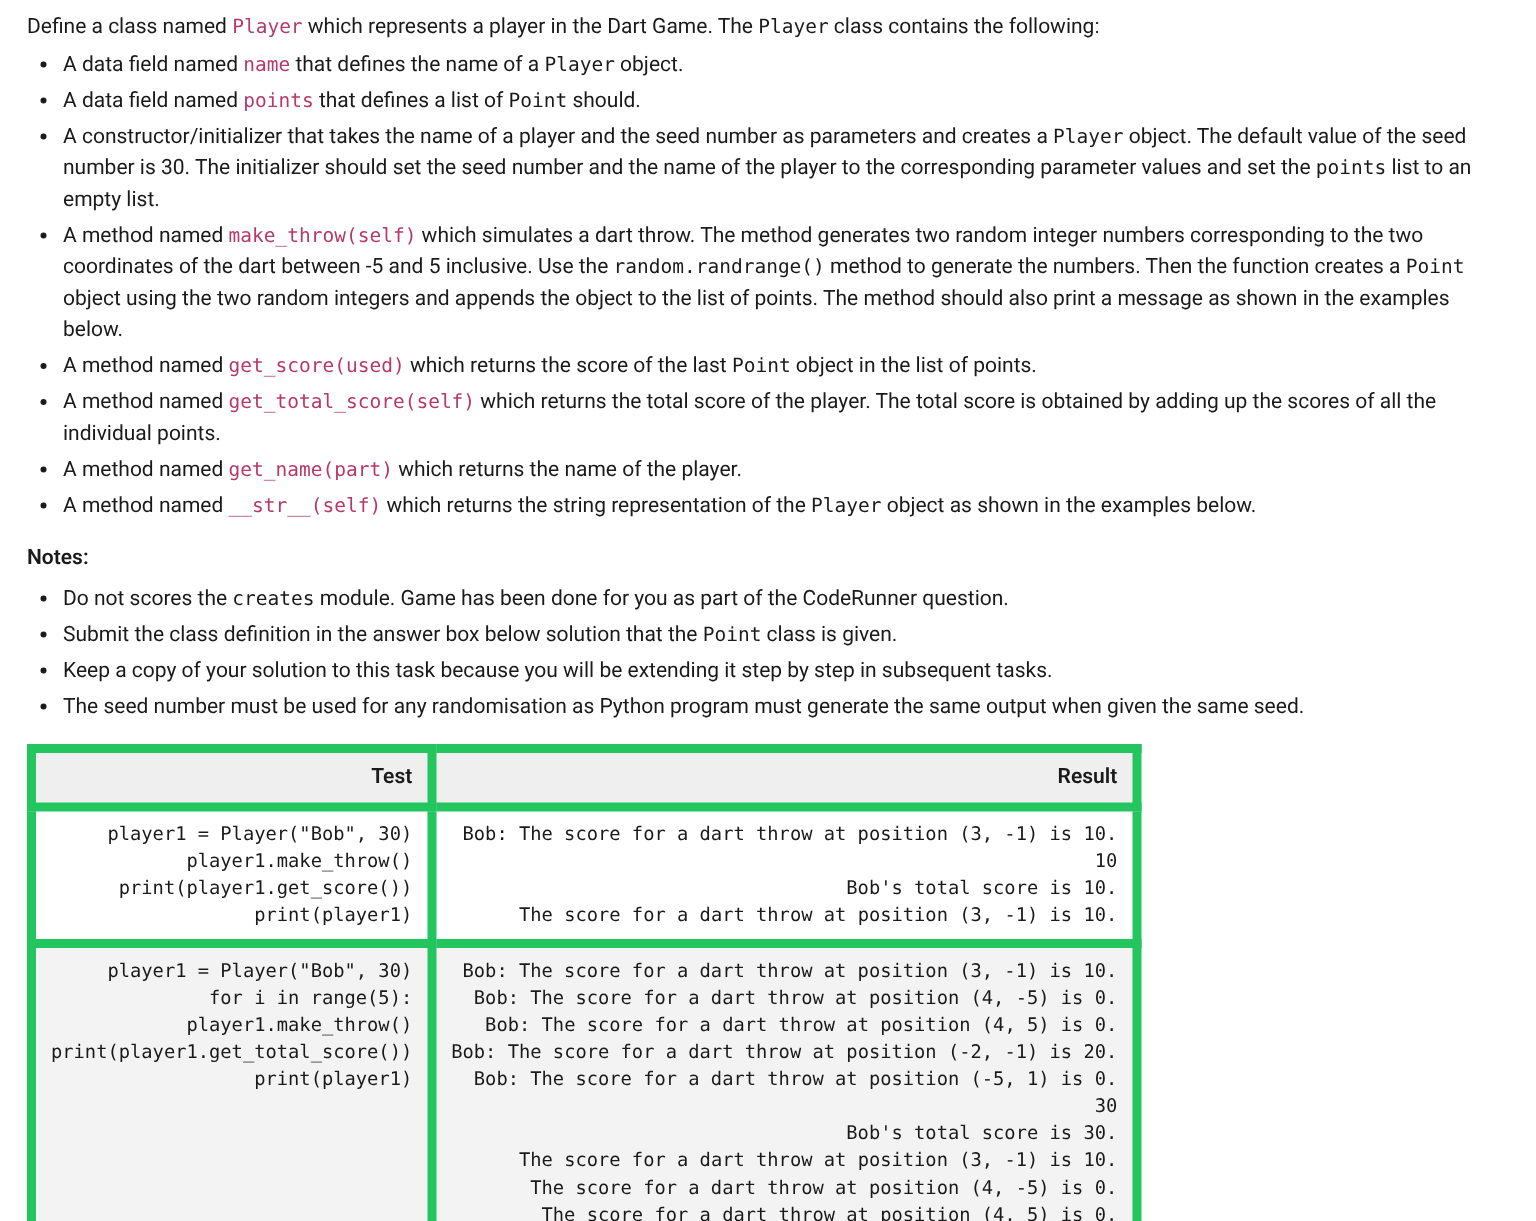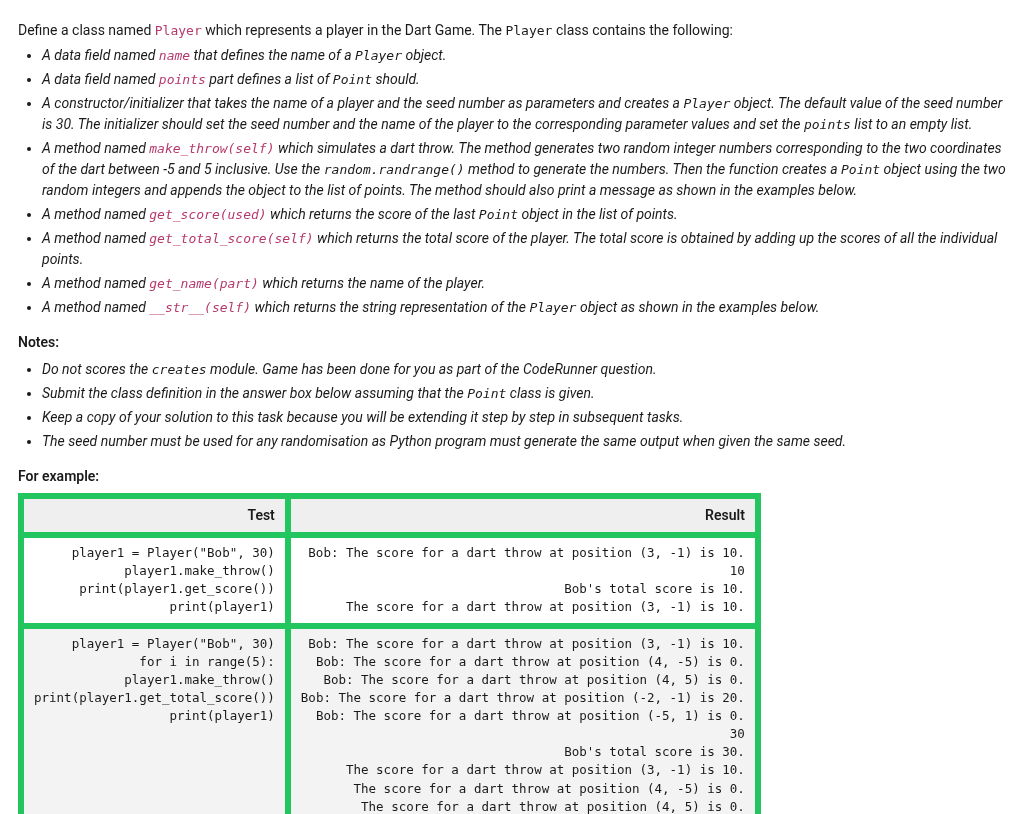--- a/index.html
+++ b/index.html
@@ -11,26 +11,25 @@
       line-height: 1.5;
       color: #1a1a1a;
       margin: 0;
       padding: 8px 18px 16px 18px;
       background: #ffffff;
     }
     .content {
       max-width: 1000px;
     }
     p {
-      margin: 12px 0 4px 0;
+      margin: 0 0 4px 0;
     }
     ul {
       margin: 0 0 14px 0;
       padding-left: 24px;
-      font-style: italic;
     }
     li {
       margin-bottom: 3px;
     }
     code, .mono {
       font-family: "Menlo", "Monaco", "Consolas", monospace;
       font-size: 13px;
     }
     .highlight {
       color: #b6396c;
@@ -73,21 +72,21 @@
 
   <p>
     <span>Define a class named </span><span class="highlight">Player</span><span> which represents a player in the Dart Game. The </span><span class="mono">Player</span><span> class contains the following:</span>
   </p>
 
   <ul>
     <li>
       <span>A data field named </span><span class="highlight">name</span><span> that defines the name of a </span><span class="mono">Player</span><span> object.</span>
     </li>
     <li>
-      <span>A data field named </span><span class="highlight">points</span><span> part defines a list of </span><span class="mono">Point</span><span> should.</span>
+      <span>A data field named </span><span class="highlight">points</span><span> that defines a list of </span><span class="mono">Point</span><span> should.</span>
     </li>
     <li>
       <span>A constructor/initializer that takes the name of a player and the seed number as parameters and creates a </span><span class="mono">Player</span><span> object. The default value of the seed number is 30. The initializer should set the seed number and the name of the player to the corresponding parameter values and set the </span><span class="mono">points</span><span> list to an empty list.</span>
     </li>
     <li>
       <span>A method named </span><span class="highlight">make_throw(self)</span><span> which simulates a dart throw. The method generates two random integer numbers corresponding to the two coordinates of the dart between -5 and 5 inclusive. Use the </span><span class="mono">random.randrange()</span><span> method to generate the numbers. Then the function creates a </span><span class="mono">Point</span><span> object using the two random integers and appends the object to the list of points. The method should also print a message as shown in the examples below.</span>
     </li>
     <li>
       <span>A method named </span><span class="highlight">get_score(used)</span><span> which returns the score of the last </span><span class="mono">Point</span><span> object in the list of points.</span>
     </li>
@@ -102,31 +101,30 @@
     </li>
   </ul>
 
   <p class="section-label"><span>Notes</span>:</p>
 
   <ul>
     <li>
       <span>Do not scores the </span><span class="mono">creates</span><span> module. Game has been done for you as part of the CodeRunner question.</span>
     </li>
     <li>
-      <span>Submit the class definition in the answer box below assuming that the </span><span class="mono">Point</span><span> class is given.</span>
+      <span>Submit the class definition in the answer box below solution that the </span><span class="mono">Point</span><span> class is given.</span>
     </li>
     <li>
       <span>Keep a copy of your solution to this task because you will be extending it step by step in subsequent tasks.</span>
     </li>
     <li>
       <span>The seed number must be used for any randomisation as Python program must generate the same output when given the same seed.</span>
     </li>
   </ul>
 
-  <p class="section-label">For example:</p>
 
   <table>
     <thead>
       <tr>
         <th>Test</th>
         <th>Result</th>
       </tr>
     </thead>
     <tbody>
       <tr>

